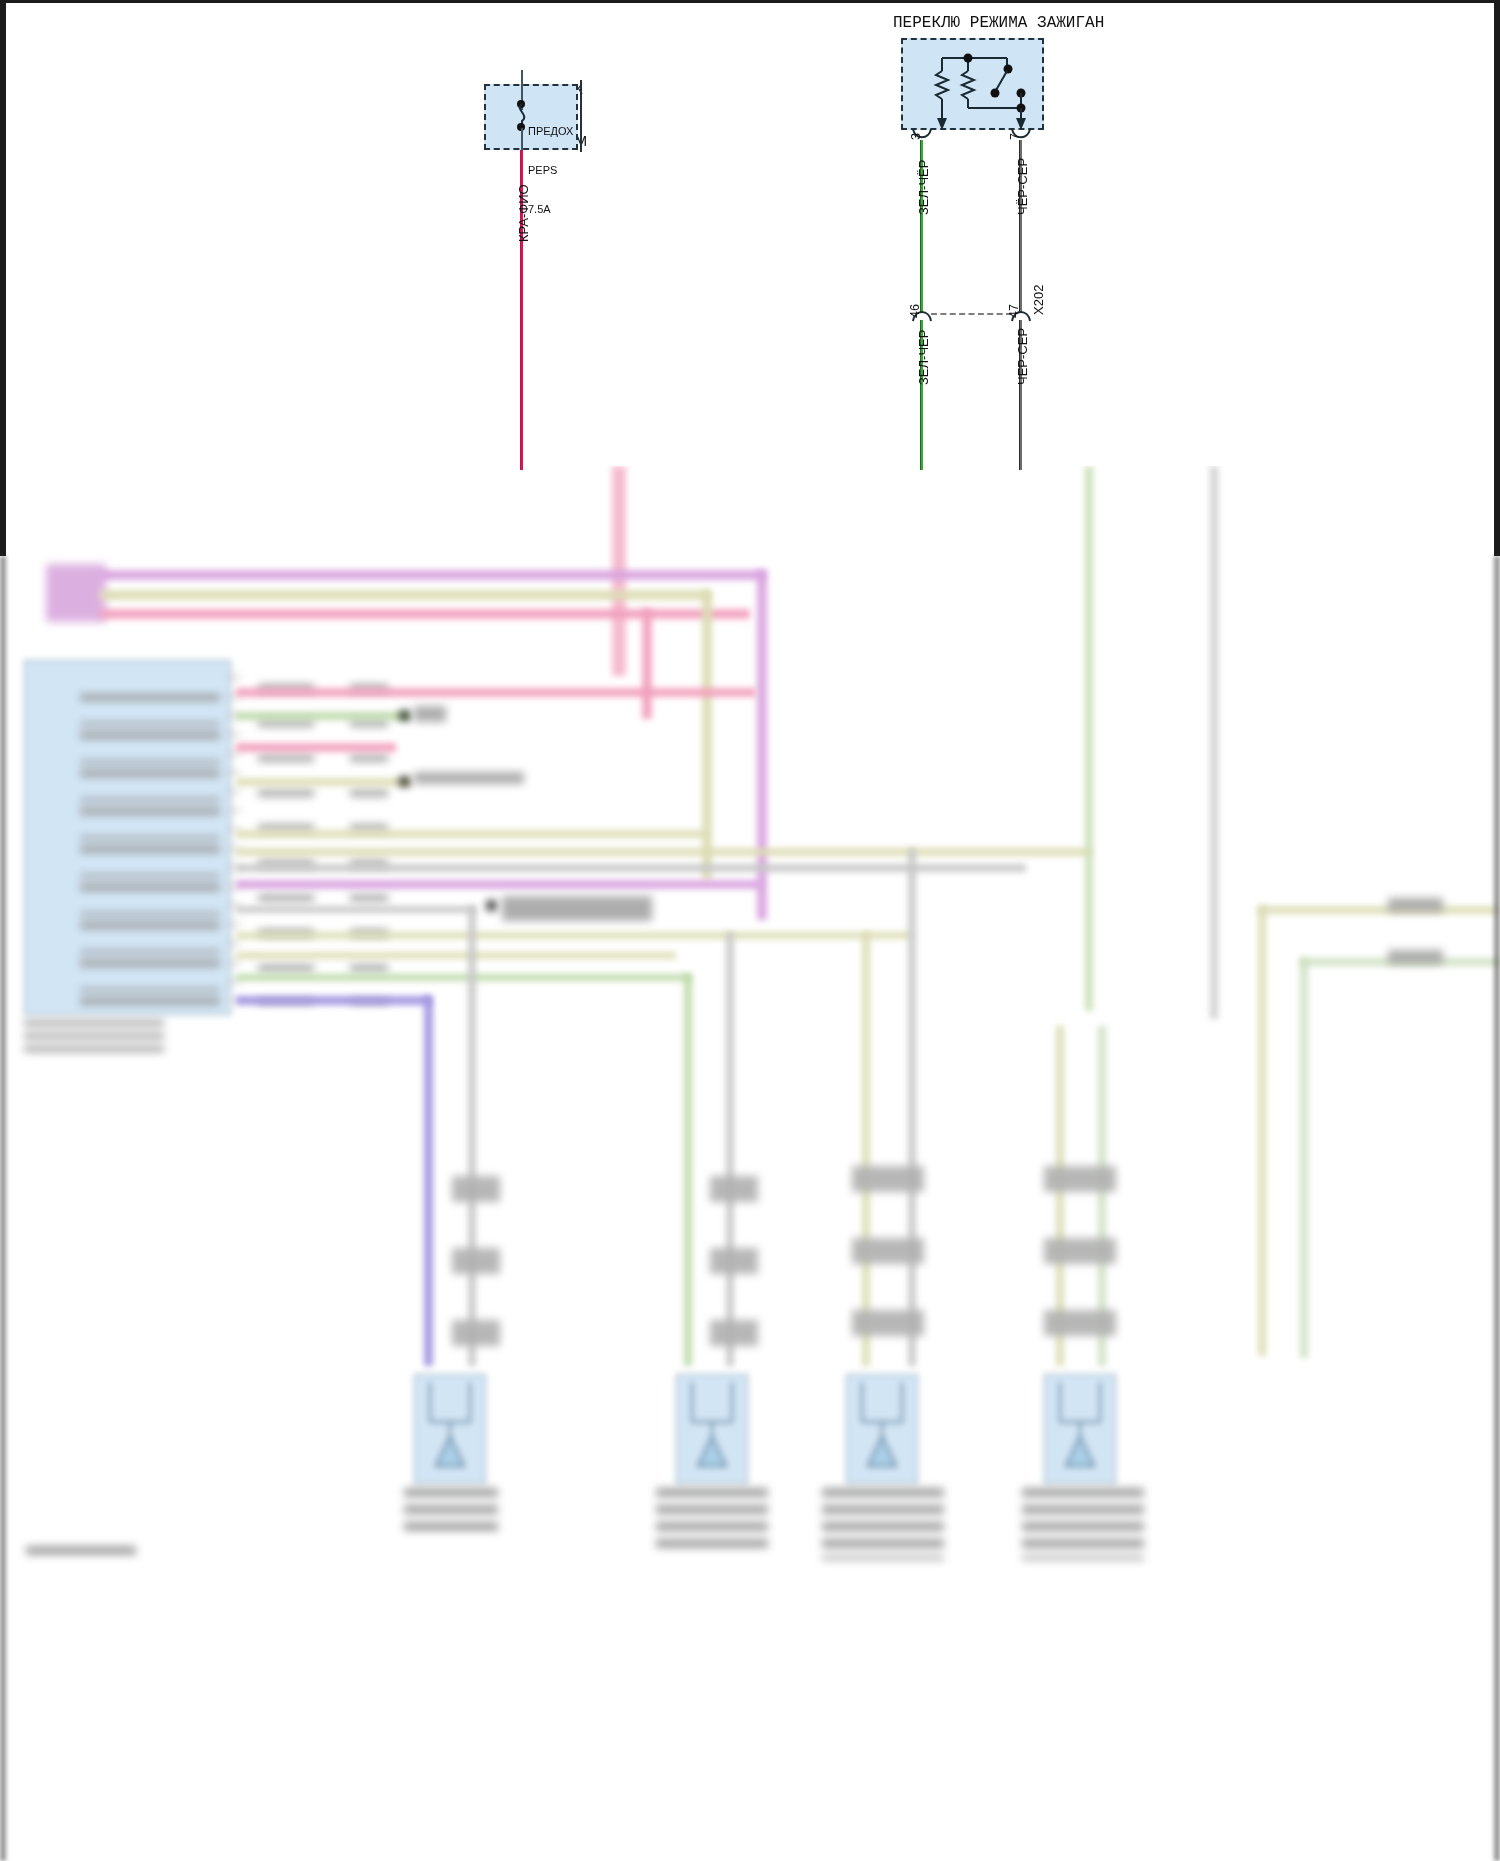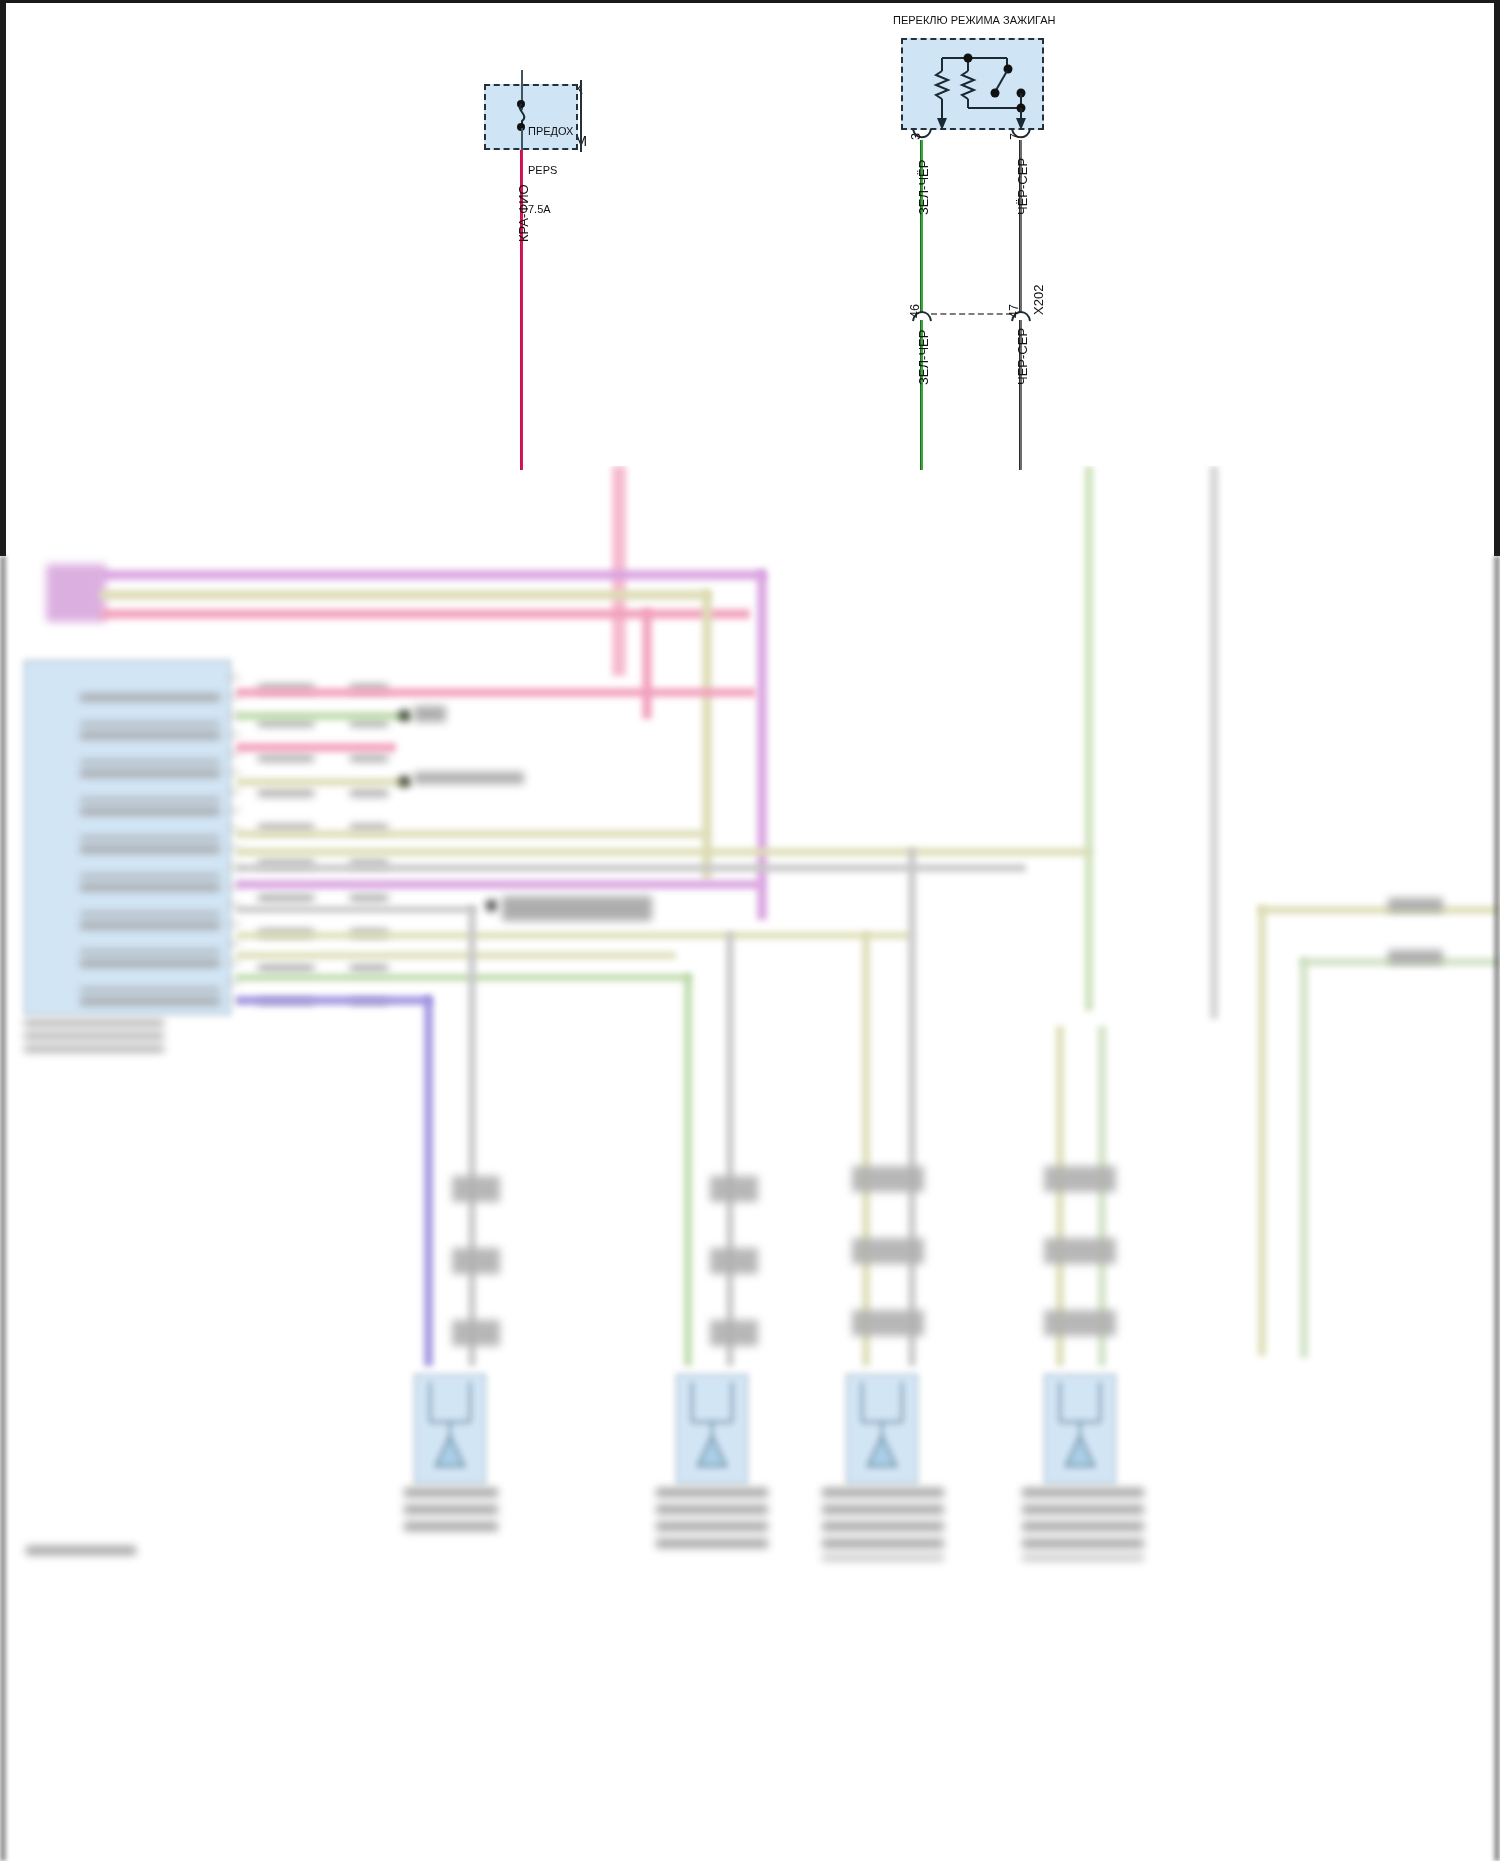--- a/index.html
+++ b/index.html
@@ -58,21 +58,21 @@
     <div>PEPS</div>
     <div>7.5A</div>
   </div>
 
   <div class="brk" style="left:580px;top:80px;height:72px;"></div>
 
   <div class="wire" style="left:520px;top:150px;width:3px;height:320px;
               background:linear-gradient(90deg,#b5145a 0 1px,#e0134e 1px 3px);"></div>
   <div class="vlbl" style="left:516px;top:242px;font-size:13px;">КРА-ФИО</div>
 
-  <div class="lbl" style="left:893px;top:14px;font-size:11px;">ПЕРЕКЛЮ РЕЖИМА ЗАЖИГАН</div>
+  <div class="lbl" style="left:893px;top:14px;font-size:16px;font-family:Liberation Mono, monospace;">ПЕРЕКЛЮ РЕЖИМА ЗАЖИГАН</div>
 
   <div class="blk" style="left:901px;top:38px;width:143px;height:92px;"></div>
 
   <svg style="position:absolute;left:901px;top:38px;width:143px;height:95px;">
 
     <line x1="41" y1="20" x2="106" y2="20" stroke="#1a2a33" stroke-width="2"></line>
 
     <line x1="41" y1="20" x2="41" y2="33" stroke="#1a2a33" stroke-width="2"></line>
     <path d="M41,33 l-6,4 l12,5 l-12,5 l12,5 l-12,5 l6,4" stroke="#1a2a33" stroke-width="2" fill="none"></path>
     <line x1="41" y1="61" x2="41" y2="78" stroke="#1a2a33" stroke-width="2"></line>

